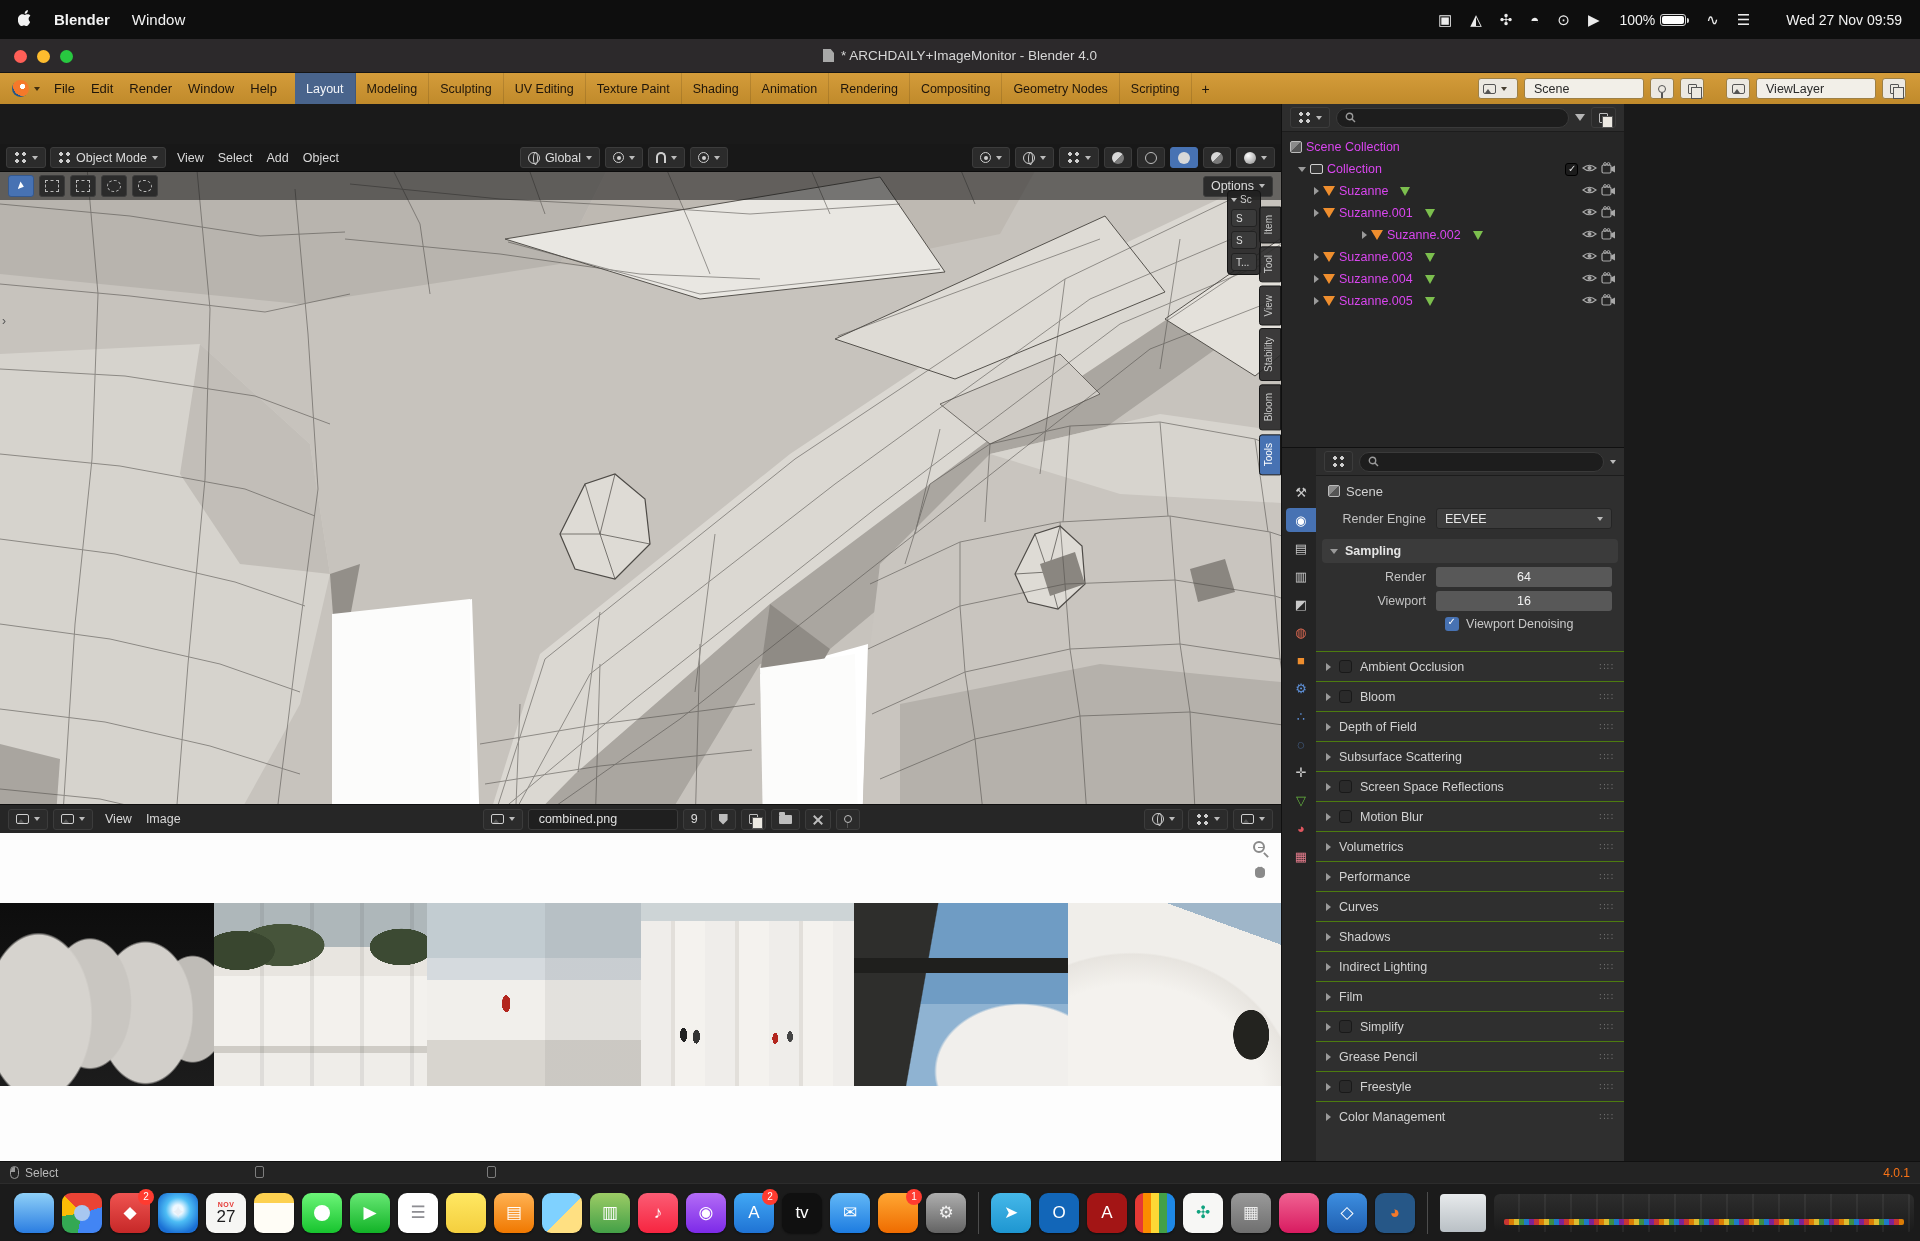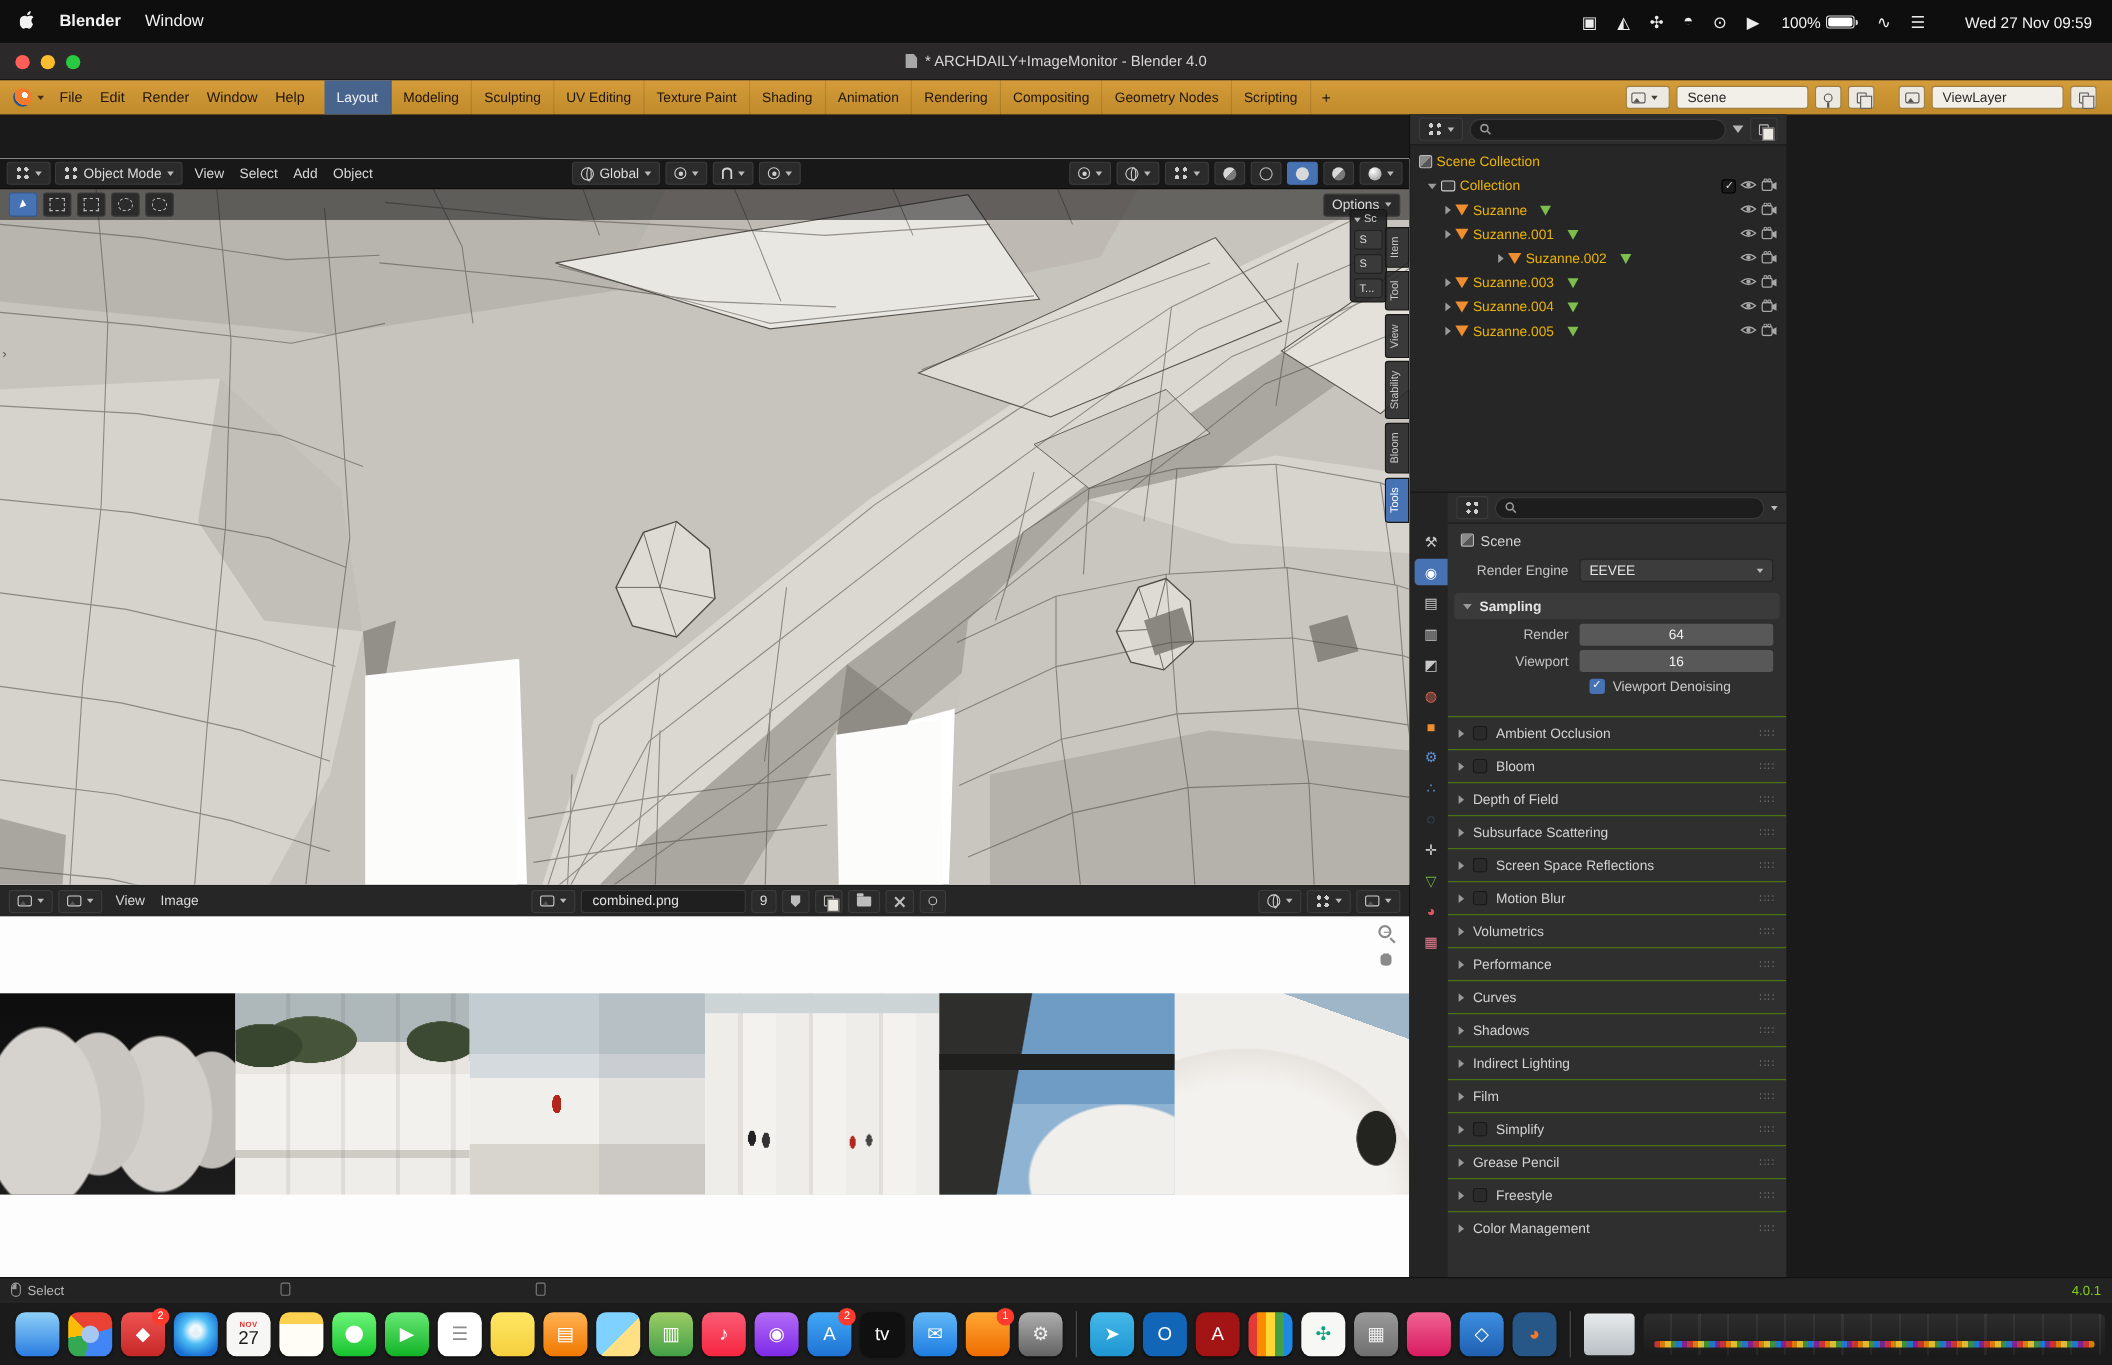--- a/index.html
+++ b/index.html
@@ -155,21 +155,21 @@
   .mag-ico { width:12px; height:12px; border:2px solid #8a8a8a; border-radius:50%; position:relative; }
   .mag-ico::after { content:""; position:absolute; width:2px; height:6px; background:#8a8a8a; transform:rotate(-45deg); left:10px; top:9px; }
   .mag-ico::before { content:""; position:absolute; left:2.5px; top:3.5px; width:5px; height:1.8px; background:#8a8a8a; box-shadow:0 -1.8px 0 -0.3px transparent; }
   
   .outliner { height:344px; background:#262626; border-bottom:1px solid #101010; display:flex; flex-direction:column; }
   .o-header { height:28px; background:#2d2d2d; display:flex; align-items:center; gap:6px; padding:0 8px; border-bottom:1px solid #1c1c1c; }
   .search-pill { flex:1; height:20px; background:#1d1d1d; border:1px solid #3a3a3a; border-radius:10px;
     display:flex; align-items:center; padding:0 8px; gap:5px; }
   .funnel { width:0; height:0; border-left:5px solid transparent; border-right:5px solid transparent; border-top:7px solid #b5b5b5; position:relative; }
   .o-rows { padding-top:4px; }
-  .o-row { height:22px; display:flex; align-items:center; gap:4px; padding-right:8px; color:#eab308; font-size:12.5px; }
+  .o-row { height:22px; display:flex; align-items:center; gap:4px; padding-right:8px; color:#d946ef; font-size:12.5px; }
   .tri { width:0; height:0; display:none; }
   .tri-r.show { display:inline-block; border-left:5px solid #9a9a9a; border-top:4px solid transparent; border-bottom:4px solid transparent; }
   .tri-d.show { display:inline-block; border-top:5px solid #9a9a9a; border-left:4px solid transparent; border-right:4px solid transparent; }
   .oi { display:none; }
   .oi-mesh.show { display:inline-block; width:0; height:0; border-top:10px solid #ef8e2e; border-left:6px solid transparent; border-right:6px solid transparent; }
   .oi-collection.show { display:inline-block; width:13px; height:10px; border:1.5px solid #cfcfcf; border-radius:2px; background:rgba(255,255,255,.07); }
   .oi-scene.show { display:inline-block; width:12px; height:12px; border:1.5px solid #bbb; background:linear-gradient(135deg,#8a8a8a 50%,#555 50%); border-radius:2px; }
   .data-tri { display:none; }
   .data-tri.show { display:inline-block; width:0; height:0; border-top:9px solid #7cbf4e; border-left:5.5px solid transparent; border-right:5.5px solid transparent; margin-left:8px; }
   .o-flex { flex:1; }
@@ -202,21 +202,21 @@
   .cb { display:none; }
   .cb.show { display:inline-block; width:13px; height:13px; background:#2a2a2a; border:1px solid #191919; border-radius:3px; }
   .sec-flex { flex:1; }
   .grip { color:#6e6e6e; font-size:10px; letter-spacing:1px; }
   
   .statusbar { position:absolute; top:1161px; left:0; right:0; height:22px; background:#232323;
     display:flex; align-items:center; padding:0 10px; color:#b9b9b9; font-size:12px; border-top:1px solid #101010; }
   .mouse-ico { width:9px; height:13px; border:1.5px solid #9a9a9a; border-radius:5px; margin-right:6px; position:relative; }
   .mouse-ico::after { content:""; position:absolute; left:0; top:0; width:4px; height:5px; background:#9a9a9a; border-radius:4px 0 0 0; }
   .corner-ico { position:absolute; top:4px; width:9px; height:12px; border:1.5px solid #7d7d7d; border-radius:2px; }
-  .sb-version { margin-left:auto; color:#84cc16; }
+  .sb-version { margin-left:auto; color:#f97316; }
   
   .dock { position:absolute; top:1183px; left:0; right:0; height:58px; background:rgba(28,28,28,.94);
     border-top:1px solid rgba(255,255,255,.08); display:flex; align-items:center; gap:8px; padding:0 14px; }
   .dock-icon { position:relative; width:40px; height:40px; border-radius:9px; flex:0 0 auto;
     display:flex; flex-direction:column; align-items:center; justify-content:center; box-shadow:0 1px 2px rgba(0,0,0,.5); }
   .icon-glyph { font-size:17px; line-height:1; }
   .icon-glyph:empty { display:none; }
   .icon-top { font-size:7px; font-weight:bold; color:#e53935; letter-spacing:.5px; }
   .icon-top:empty { display:none; }
   .dock-dot { position:absolute; left:50%; top:50%; width:16px; height:16px; border-radius:50%; transform:translate(-50%,-50%); }

